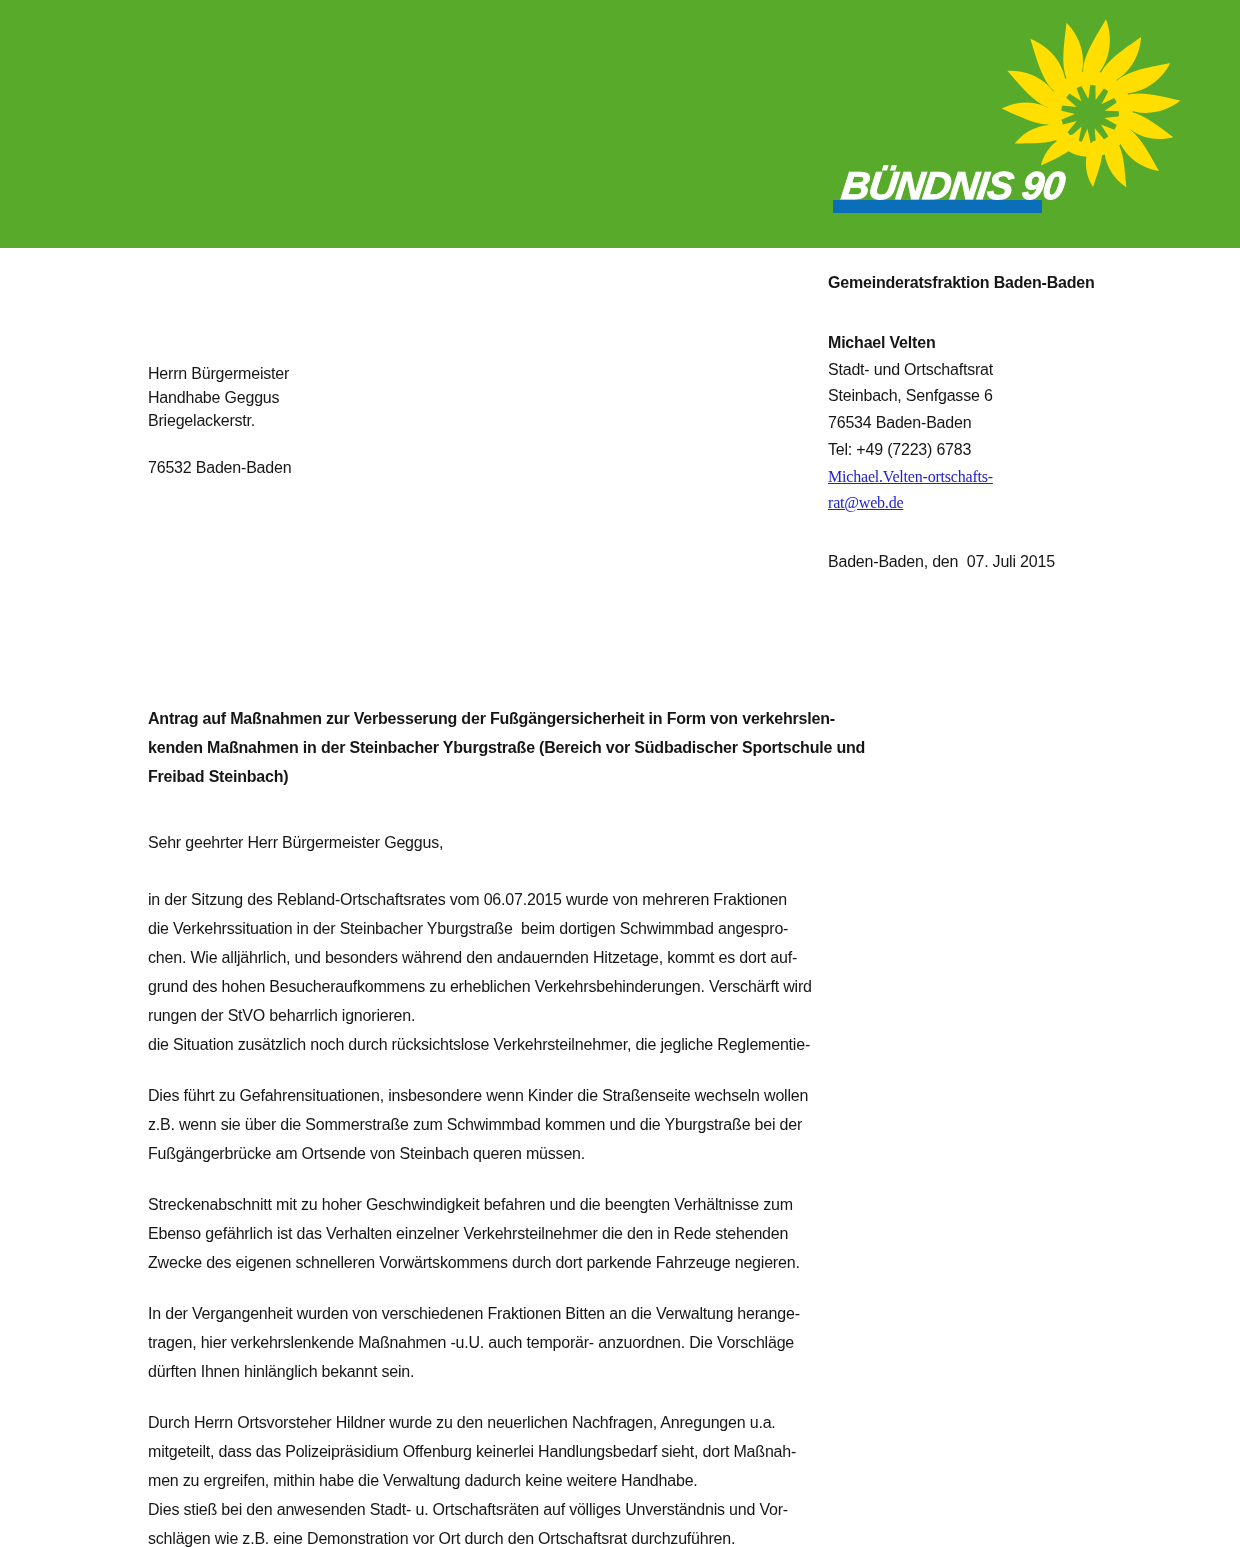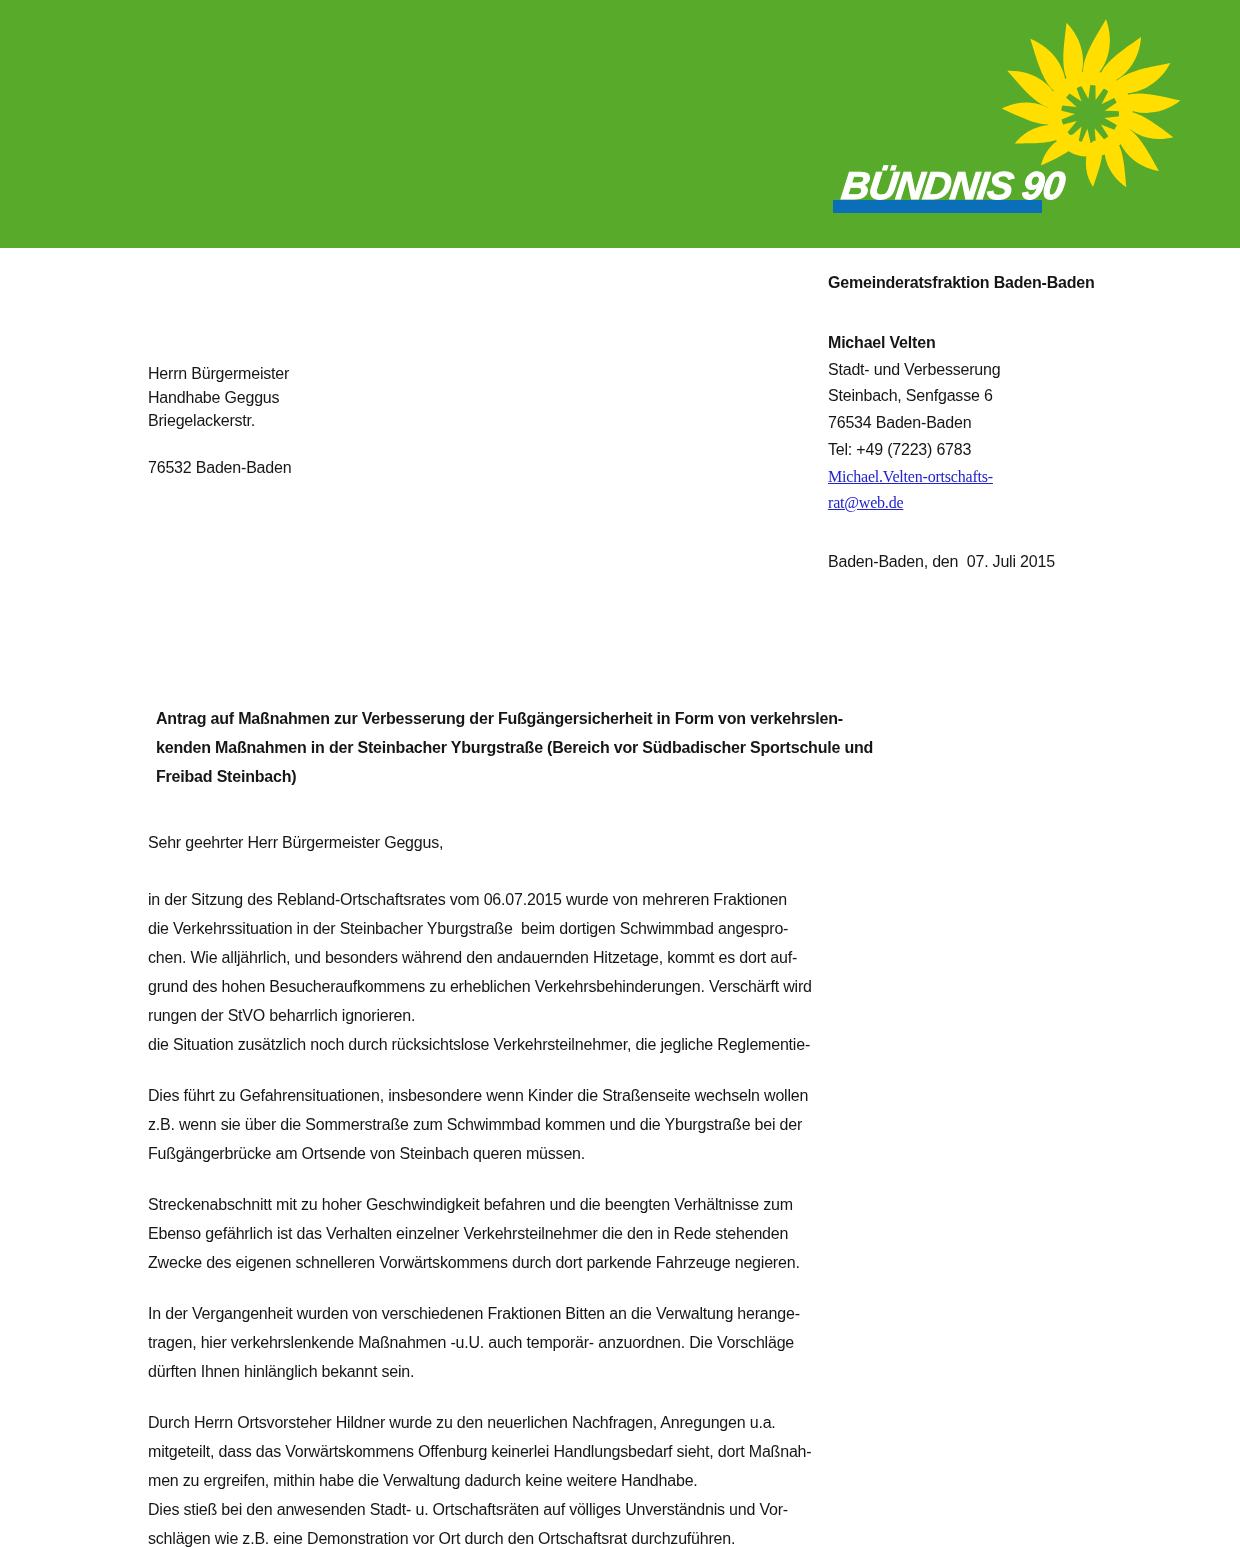--- a/index.html
+++ b/index.html
@@ -43,21 +43,21 @@
   
   .doc-text{font-size:16px;letter-spacing:-0.2px;}
   .line{white-space:pre;}
   .recipient{position:absolute;left:148px;top:322px;line-height:23.5px;margin-top:40px;}
   .sender-fraction{position:absolute;left:828px;top:274px;font-weight:bold;}
   .sender-block{position:absolute;left:828px;top:330px;line-height:26.7px;}
   .sender-name{font-weight:bold;}
   a.email-link{color:var(--link-blue);text-decoration:underline;cursor:pointer;font-family:Liberation Serif, serif;}
   .dateline{position:absolute;left:828px;top:548px;line-height:27px;}
   
-  .subject{position:absolute;left:156px;top:704px;font-weight:bold;line-height:29px;}
+  .subject{position:absolute;left:148px;top:704px;font-weight:bold;line-height:29px;}
   .salutation{position:absolute;left:148px;top:828px;line-height:29px;}
   .letter-body{position:absolute;left:148px;top:885px;line-height:29px;}
   .para{margin:0 12px 22px 0;}
 </style>
 </head>
 <body>
 
 <div class="page">
 
   <div class="header-band">
@@ -112,21 +112,21 @@
       <div class="line">Briegelackerstr.</div>
       <div class="line">&nbsp;</div>
       <div class="line">76532 Baden-Baden</div>
     </div>
 
   <div class="sender-fraction doc-text">Gemeinderatsfraktion Baden-Baden</div>
 
   <div class="sender-block doc-text">
     <div class="sender-name line">Michael Velten</div>
     <div>
-        <div class="line">Stadt- und Verbesserung</div>
+        <div class="line">Stadt- und Ortschaftsrat</div>
         <div class="line">Steinbach, Senfgasse 6</div>
         <div class="line">76534 Baden-Baden</div>
         <div class="line">Tel: +49 (7223) 6783</div>
       </div>
     <a class="email-link"><span>Michael.Velten-ortschafts-</span><br><span>rat@web.de</span></a>
   </div>
 
   <div class="dateline doc-text line">Baden-Baden, den  07. Juli 2015</div>
 
   <div class="subject doc-text">
@@ -156,20 +156,20 @@
         <div class="line">Ebenso gefährlich ist das Verhalten einzelner Verkehrsteilnehmer die den in Rede stehenden</div>
         <div class="line">Zwecke des eigenen schnelleren Vorwärtskommens durch dort parkende Fahrzeuge negieren.</div>
       </div>
       <div class="para">
         <div class="line">In der Vergangenheit wurden von verschiedenen Fraktionen Bitten an die Verwaltung herange-</div>
         <div class="line">tragen, hier verkehrslenkende Maßnahmen -u.U. auch temporär- anzuordnen. Die Vorschläge</div>
         <div class="line">dürften Ihnen hinlänglich bekannt sein.</div>
       </div>
       <div class="para">
         <div class="line">Durch Herrn Ortsvorsteher Hildner wurde zu den neuerlichen Nachfragen, Anregungen u.a.</div>
-        <div class="line">mitgeteilt, dass das Vorwärtskommens Offenburg keinerlei Handlungsbedarf sieht, dort Maßnah-</div>
+        <div class="line">mitgeteilt, dass das Polizeipräsidium Offenburg keinerlei Handlungsbedarf sieht, dort Maßnah-</div>
         <div class="line">men zu ergreifen, mithin habe die Verwaltung dadurch keine weitere Handhabe.</div>
         <div class="line">Dies stieß bei den anwesenden Stadt- u. Ortschaftsräten auf völliges Unverständnis und Vor-</div>
         <div class="line">schlägen wie z.B. eine Demonstration vor Ort durch den Ortschaftsrat durchzuführen.</div>
       </div>
     </div>
 
 </div>
 
 </body></html>

